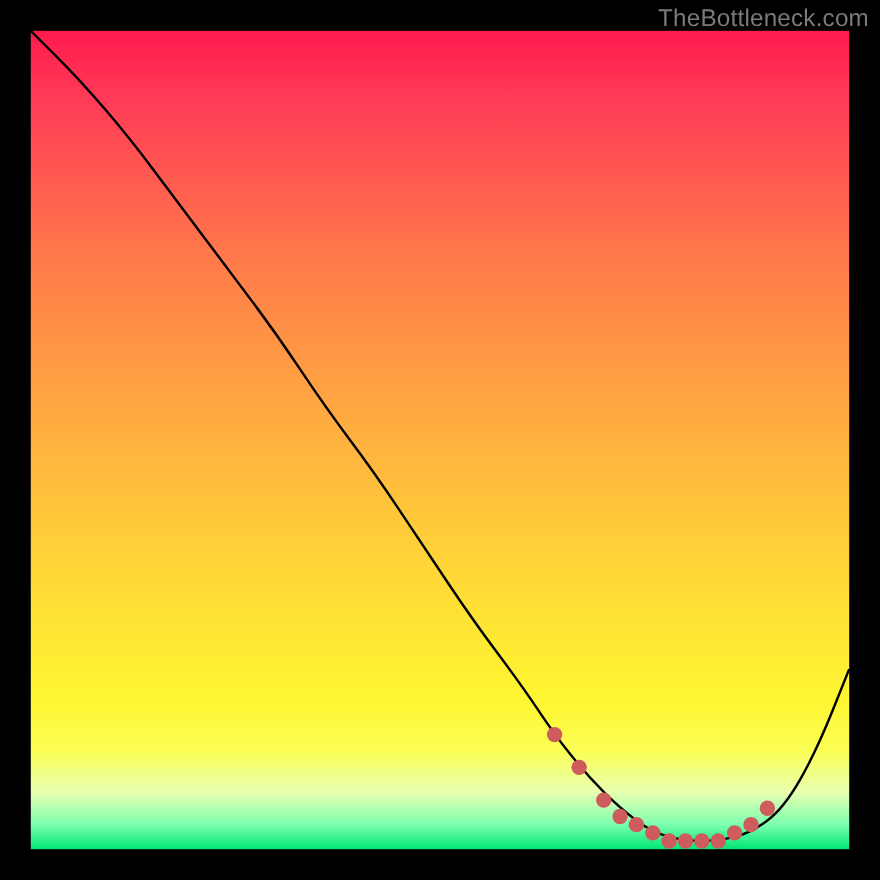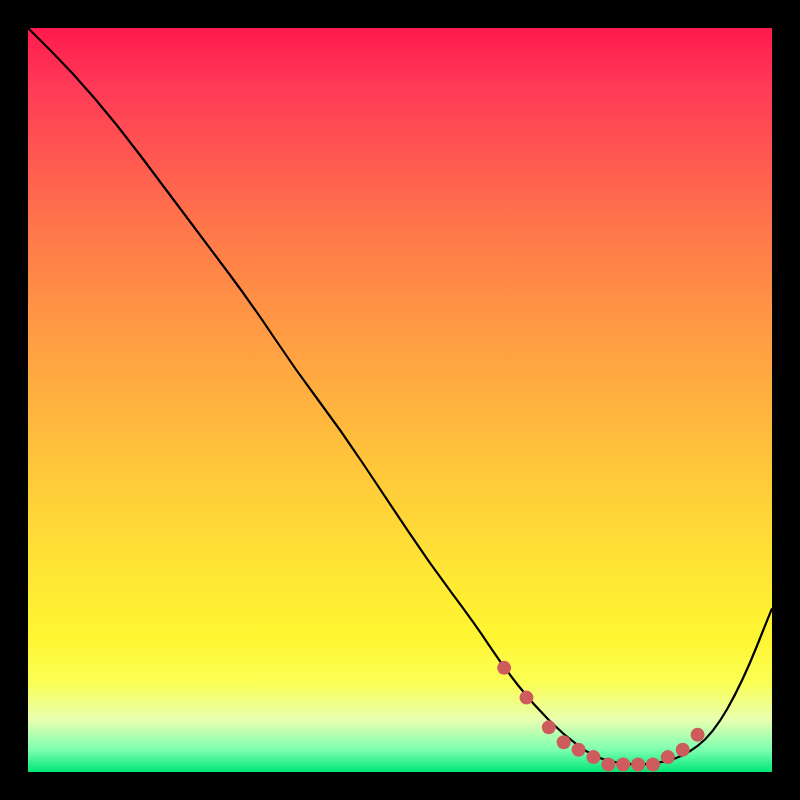--- a/index.html
+++ b/index.html
@@ -73,13 +73,14 @@
           <circle cx="580.32" cy="736.56" r="7" fill="#ce5c5c"></circle>
           <circle cx="595.2" cy="736.56" r="7" fill="#ce5c5c"></circle>
           <circle cx="610.0799999999999" cy="736.56" r="7" fill="#ce5c5c"></circle>
           <circle cx="624.9599999999999" cy="736.56" r="7" fill="#ce5c5c"></circle>
           <circle cx="639.84" cy="729.12" r="7" fill="#ce5c5c"></circle>
           <circle cx="654.72" cy="721.68" r="7" fill="#ce5c5c"></circle>
           <circle cx="669.6" cy="706.8" r="7" fill="#ce5c5c"></circle>
         </g>
     </svg>
   </div>
+  <div class="watermark">TheBottleneck.com</div>
 </div>
 
 </body></html>

